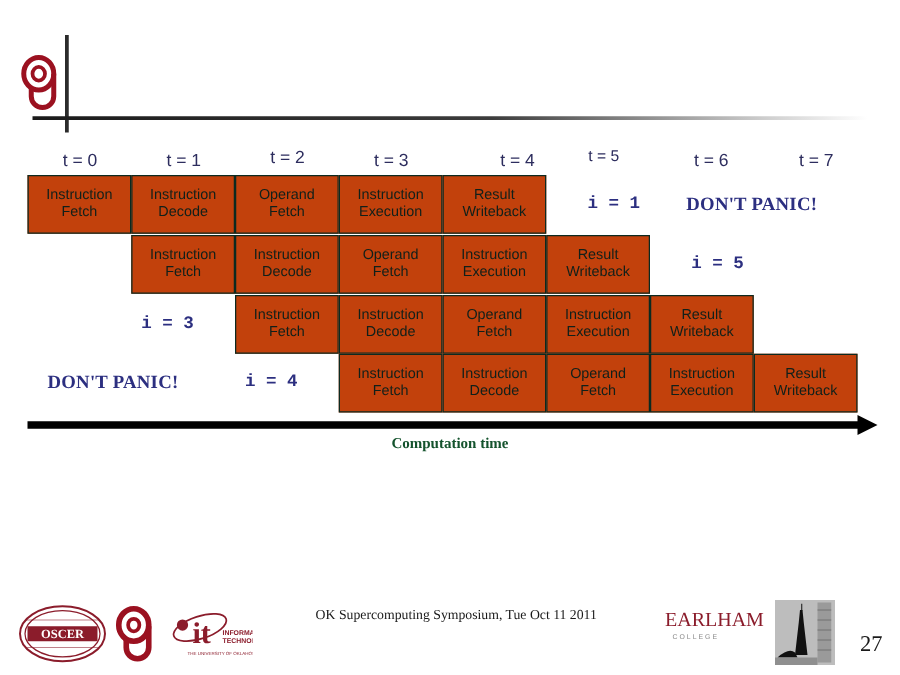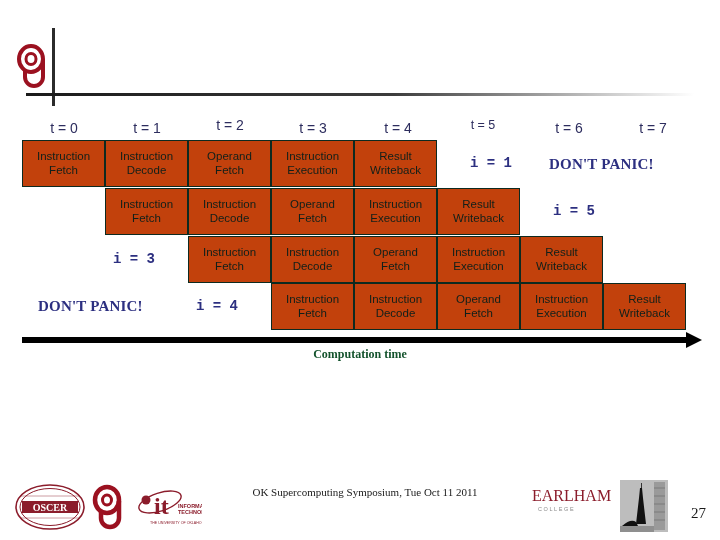--- a/index.html
+++ b/index.html
@@ -163,21 +163,21 @@
     font-family: "Liberation Serif", serif;
     font-size: 11px;
     line-height: 1.35;
     color: #1a1a1a;
   }
   #page-number {
     position: absolute;
     right: 14px;
     top: 505px;
     font-family: "Liberation Serif", serif;
-    font-size: 15px;
+    font-size: 18px;
     color: #1a1a1a;
   }
   .footer-logo { position: absolute; }
   #oscer-logo  { left: 14px;  top: 482px; width: 72px; height: 50px; }
   #ou-logo-footer { left: 90px; top: 484px; width: 42px; height: 46px; }
   #oit-logo    { left: 136px; top: 484px; width: 66px; height: 46px; }
   #earlham-logo{ left: 532px; top: 486px; width: 84px; height: 30px; }
   #skyline-img { left: 620px; top: 480px; width: 48px; height: 52px; }
 </style>
 </head>
@@ -194,21 +194,21 @@
       <path d="M11 28 v7 a9 9 0 0 0 18 0 v-18"></path>
     </g>
     <ellipse cx="17" cy="17" rx="5" ry="5.5" fill="#ffffff" stroke="#9b1120" stroke-width="3"></ellipse>
   </svg>
 
 
   <div class="t-label" style="left:22px;  top:120px; width:84px;">t = 0</div>
   <div class="t-label" style="left:105px; top:120px; width:84px;">t = 1</div>
   <div class="t-label" style="left:188px; top:117px; width:84px;">t = 2</div>
   <div class="t-label" style="left:271px; top:120px; width:84px;">t = 3</div>
-  <div class="t-label" style="left:356px; top:120px; width:84px;">t = 4</div>
+  <div class="t-label" style="left:372px; top:120px; width:84px;">t = 4</div>
   <div class="t-label" style="left:441px; top:118px; width:84px; font-size:12.5px;">t = 5</div>
   <div class="t-label" style="left:527px; top:120px; width:84px;">t = 6</div>
   <div class="t-label" style="left:611px; top:120px; width:84px;">t = 7</div>
 
   <div class="pipe-row" style="left:22px; top:140px;">
     <div class="pipe-cell">
       <span>Instruction</span>
       <span>Fetch</span>
     </div>
     <div class="pipe-cell">

